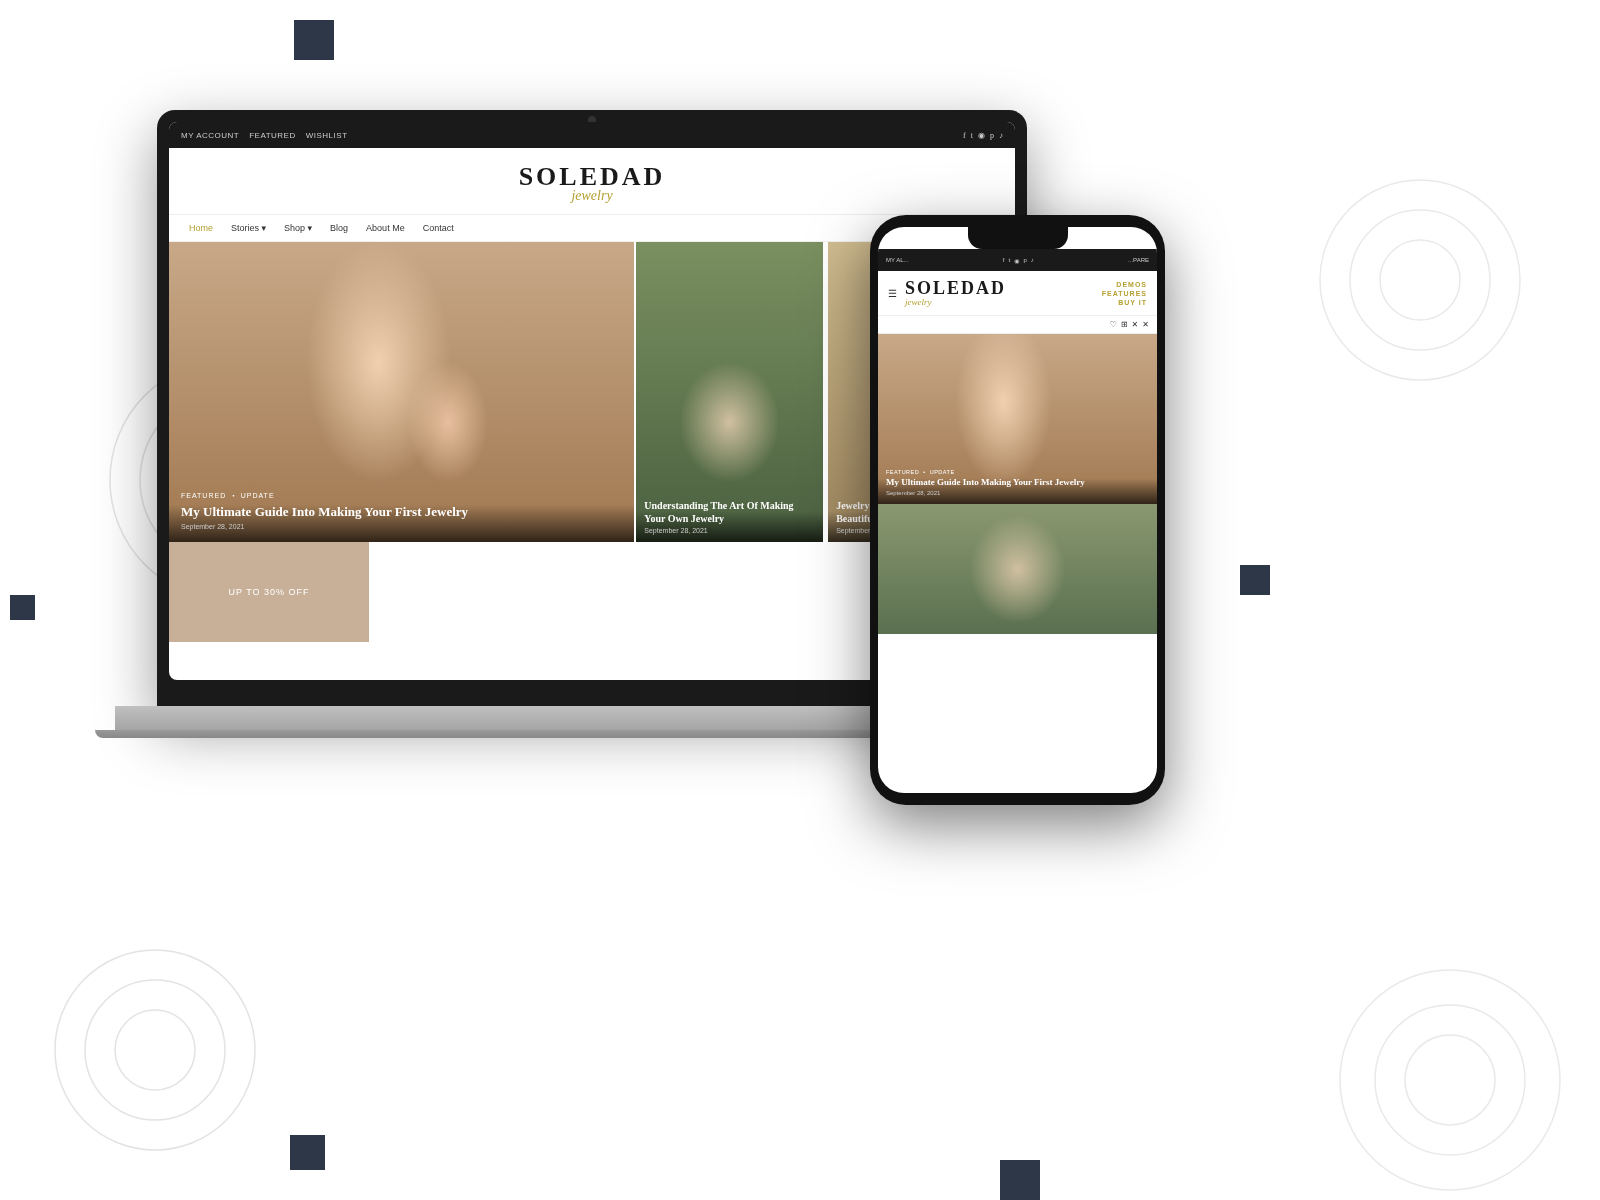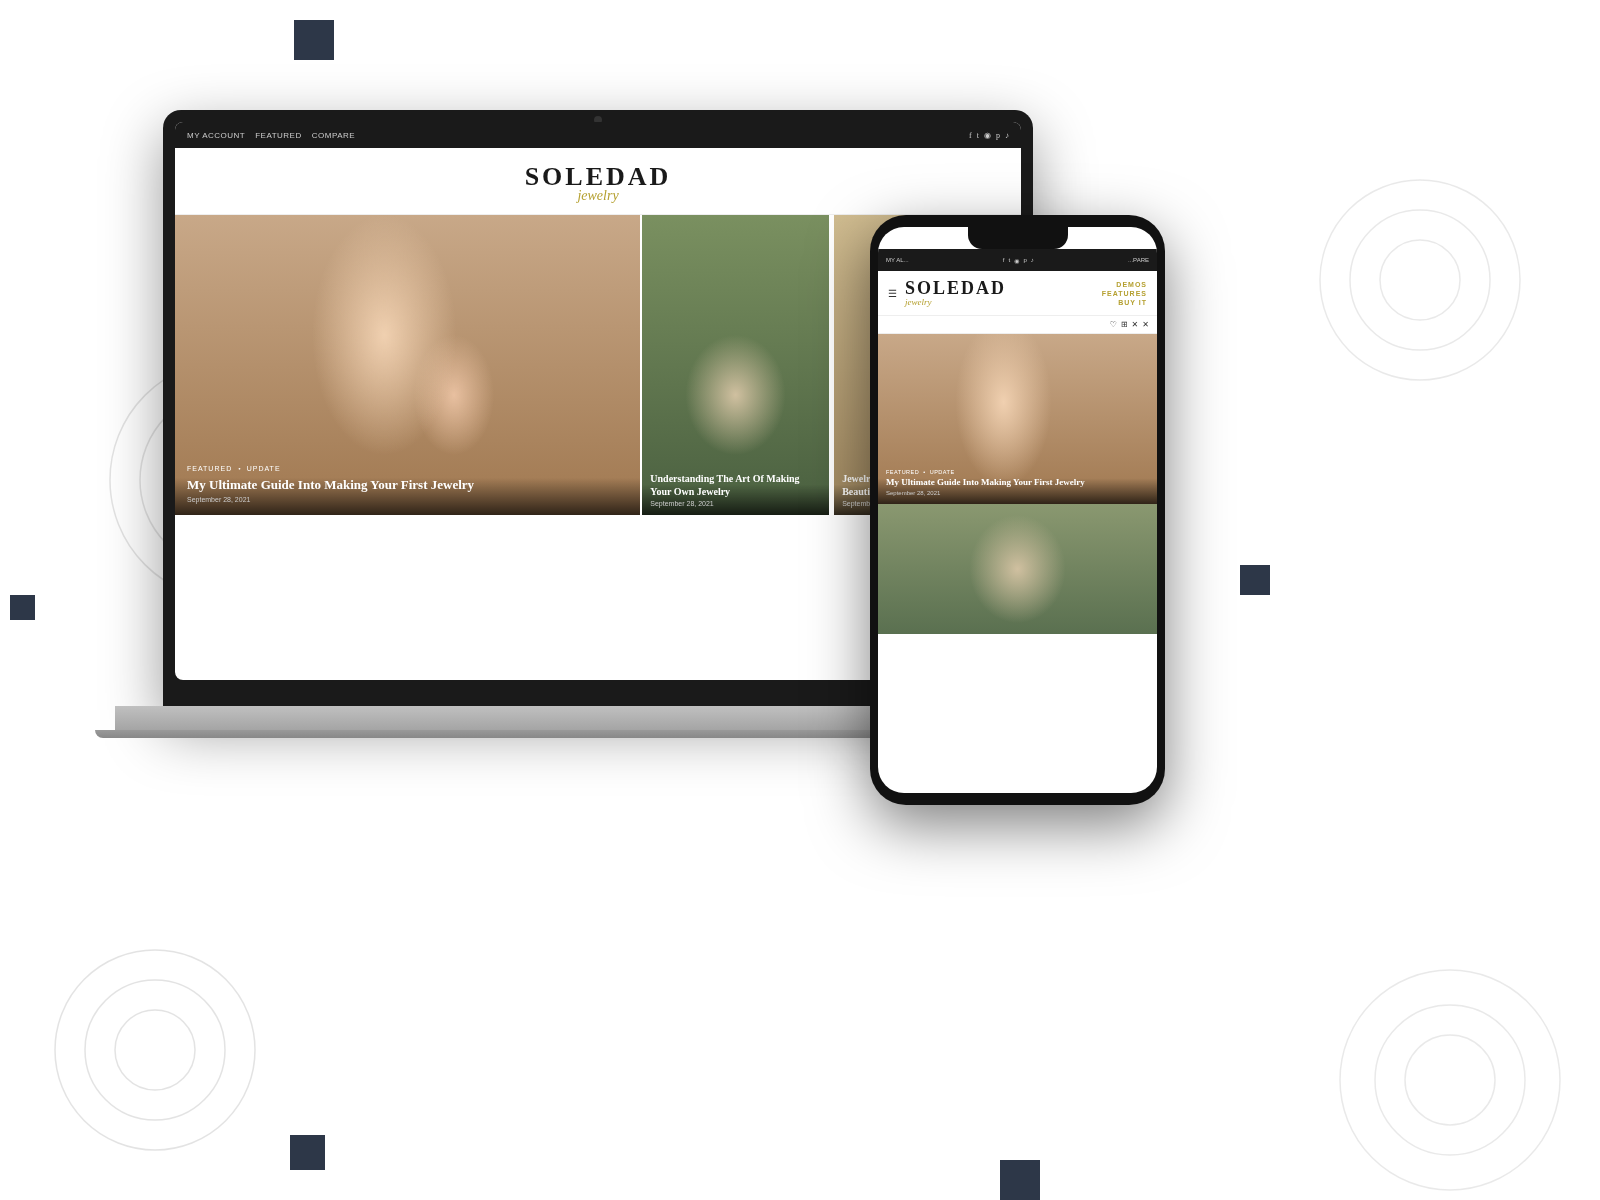--- a/index.html
+++ b/index.html
@@ -26,21 +26,21 @@
       position: absolute;
       left: 145px;
       top: 110px;
       width: 870px;
       height: 680px;
       z-index: 10;
     }
 
     .laptop-body {
       position: absolute;
-      top: 0; left: 18px;
+      top: 0; left: 12px;
       width: 870px;
       height: 600px;
       background: #1a1a1a;
       border-radius: 18px 18px 0 0;
       box-shadow: 0 20px 60px rgba(0,0,0,0.4);
     }
 
     .laptop-screen-bezel {
       position: absolute;
       top: 12px; left: 12px;
@@ -630,36 +630,48 @@
 <div class="laptop-wrap">
   <div class="laptop-body">
     <div class="laptop-camera"></div>
     <div class="laptop-screen-bezel">
       <div class="laptop-screen">
 
         <div class="site-topbar">
           <div class="site-topbar-left">
             <span>MY ACCOUNT</span>
             <span>FEATURED</span>
-            <span>COMPARE</span>
+            <span>WISHLIST</span>
           </div>
           <div class="site-topbar-right">
             <span class="social-icon">f</span>
             <span class="social-icon">t</span>
             <span class="social-icon">◉</span>
             <span class="social-icon">p</span>
             <span class="social-icon">♪</span>
           </div>
         </div>
 
         <div class="site-header">
           <span class="site-logo-main">SOLEDAD</span>
           <span class="site-logo-sub">jewelry</span>
         </div>
 
+        <div class="site-nav">
+          <span class="nav-item active">Home</span>
+          <span class="nav-item">Stories ▾</span>
+          <span class="nav-item">Shop ▾</span>
+          <span class="nav-item">Blog</span>
+          <span class="nav-item">About Me</span>
+          <span class="nav-item">Contact</span>
+          <div class="nav-icons">
+            <span style="font-size:9px;color:#333;">♡</span>
+            <span style="font-size:9px;color:#333;">⊞</span>
+          </div>
+        </div>
 
         <div class="hero-grid">
 
           <div class="hero-main">
             <div class="hero-main-img">
               
               <svg width="100%" height="100%" viewBox="0 0 480 300" preserveAspectRatio="xMidYMid slice">
                 <defs>
                   <linearGradient id="bg1" x1="0%" y1="0%" x2="100%" y2="100%">
                     <stop offset="0%" style="stop-color:#d4c0a8"></stop>
@@ -734,20 +746,23 @@
               </div>
               <div class="hero-side-overlay">
                 <div class="hero-side-title">Jewelry From Local Shops Are Beautiful and Sustainable</div>
                 <div class="hero-date">September 28, 2021</div>
               </div>
             </div>
           </div>
         </div>
 
         <div class="site-bottom">
+          <div class="promo-block">
+            <span class="promo-text">UP TO 30% OFF</span>
+          </div>
         </div>
 
       </div>
     </div>
   </div>
   <div class="laptop-base"></div>
   <div class="laptop-foot"></div>
 </div>
 
 <div class="phone-wrap">

